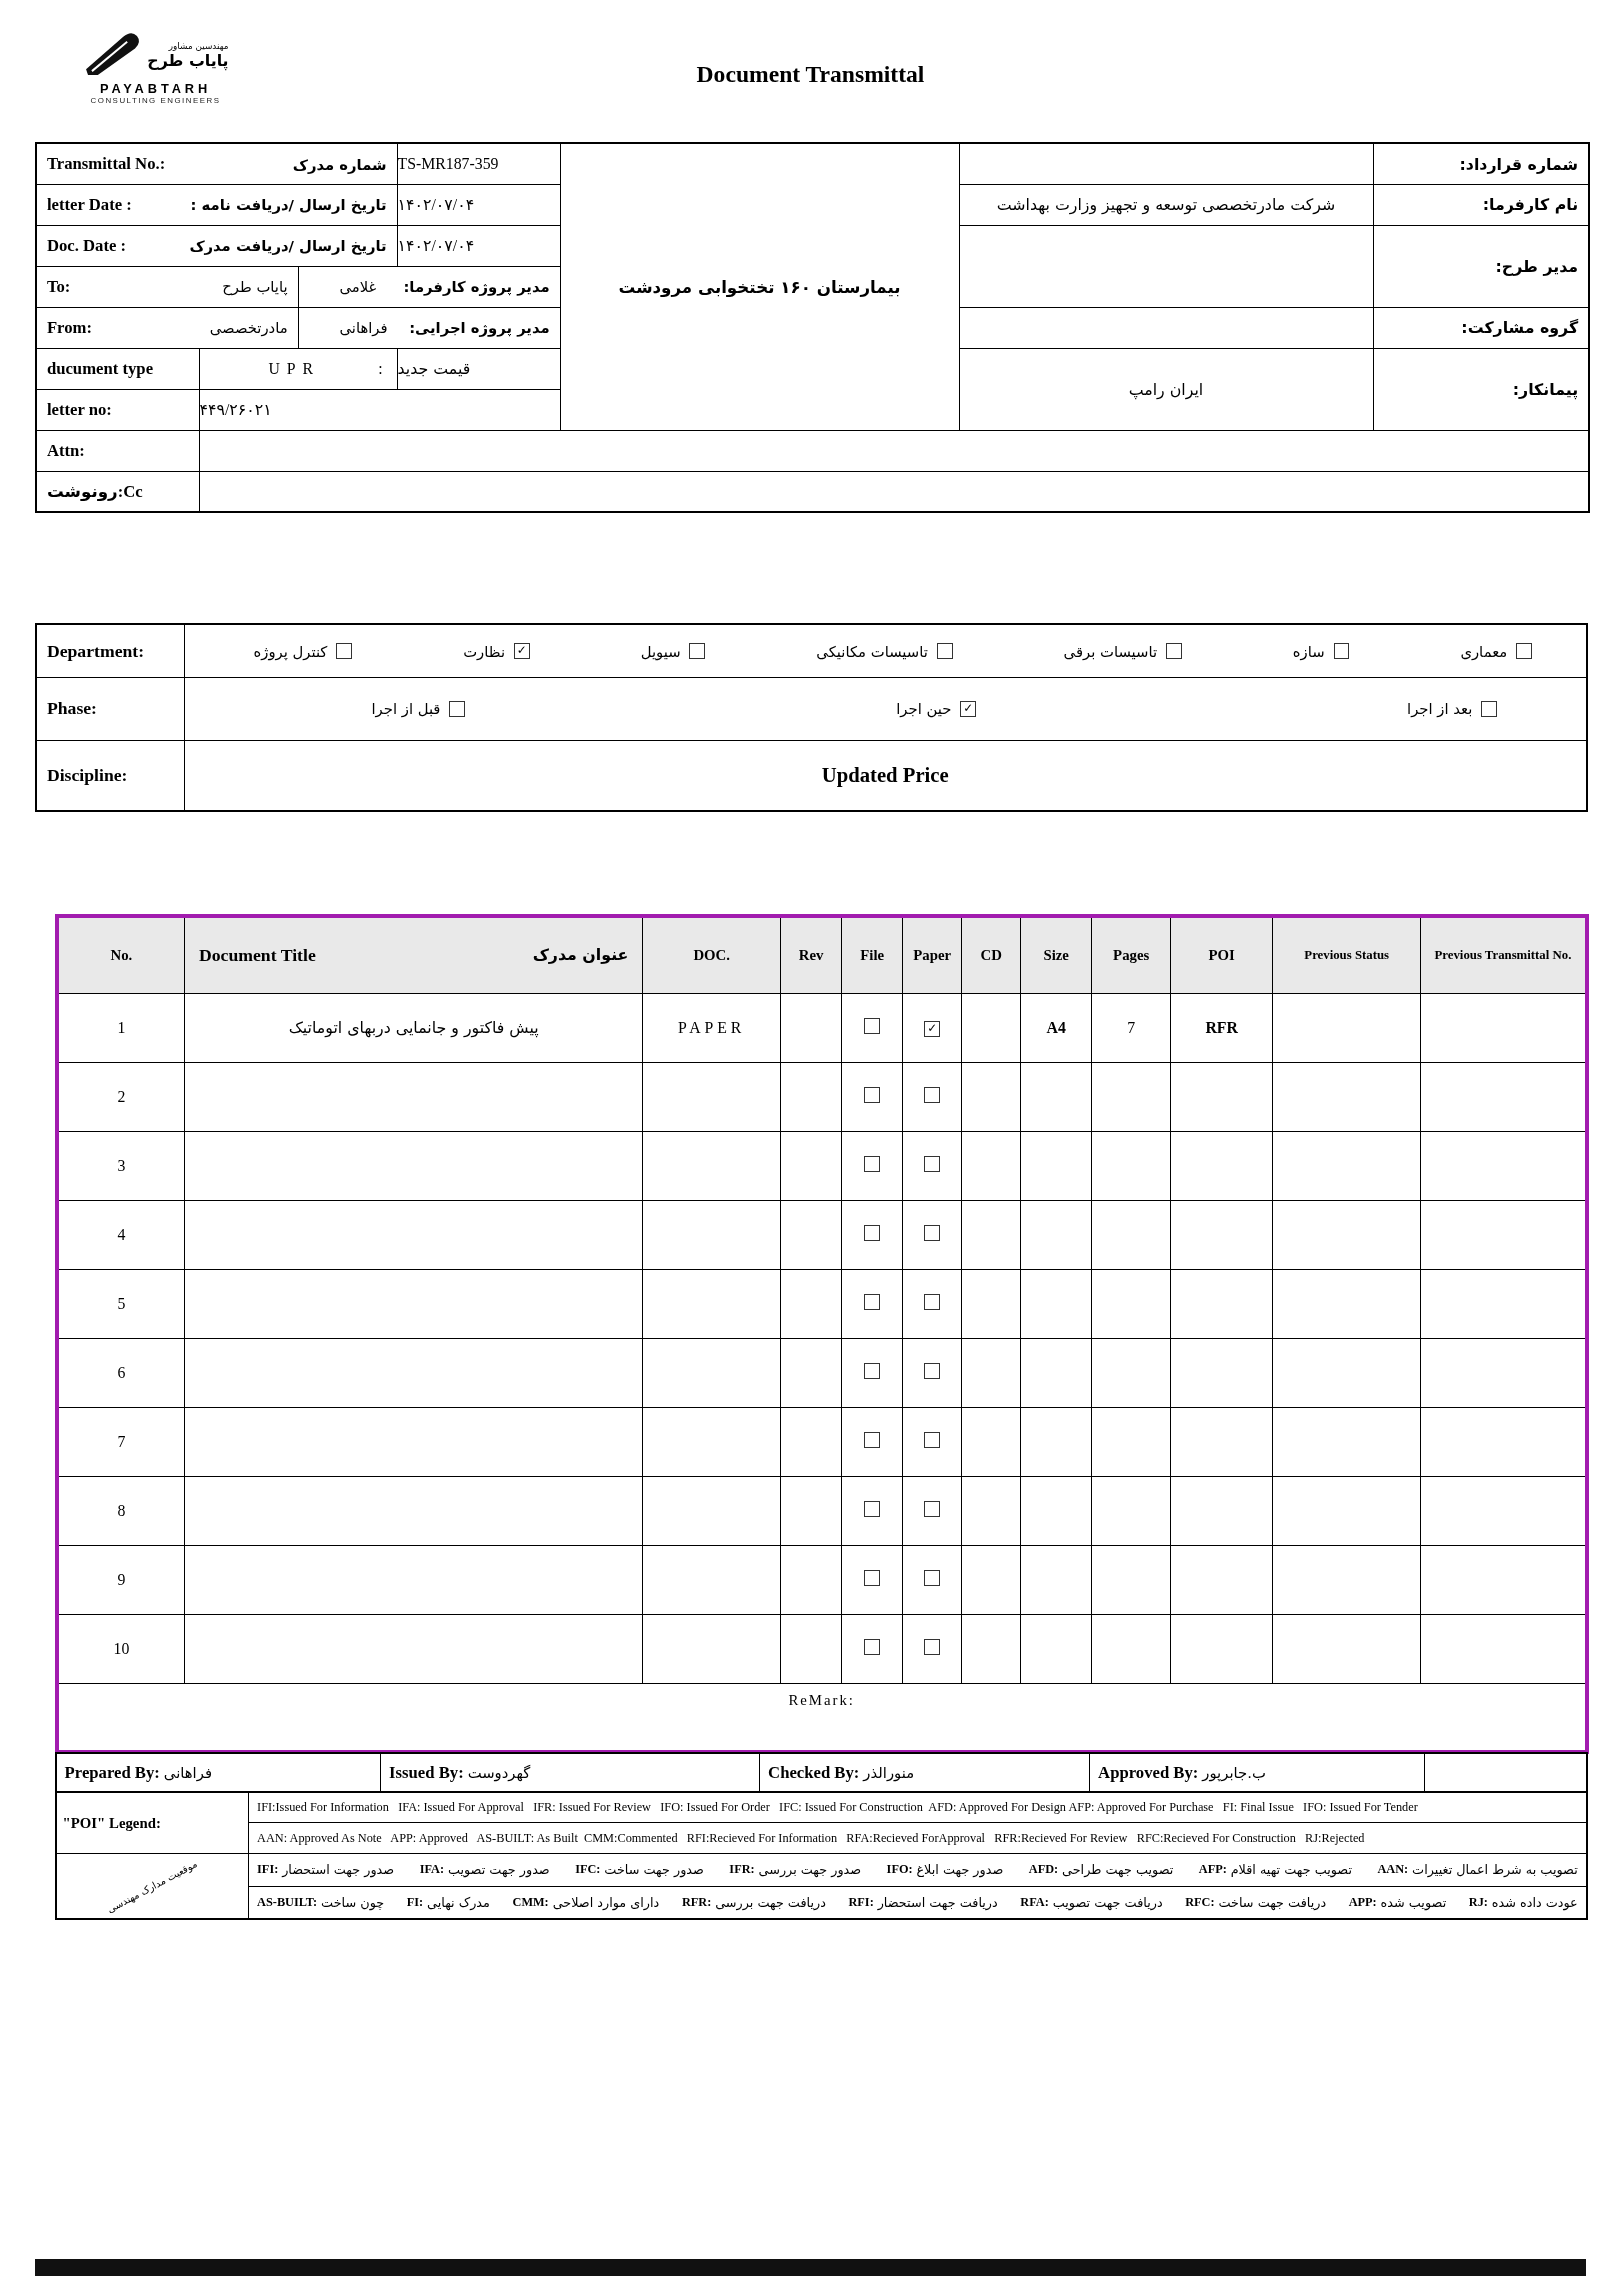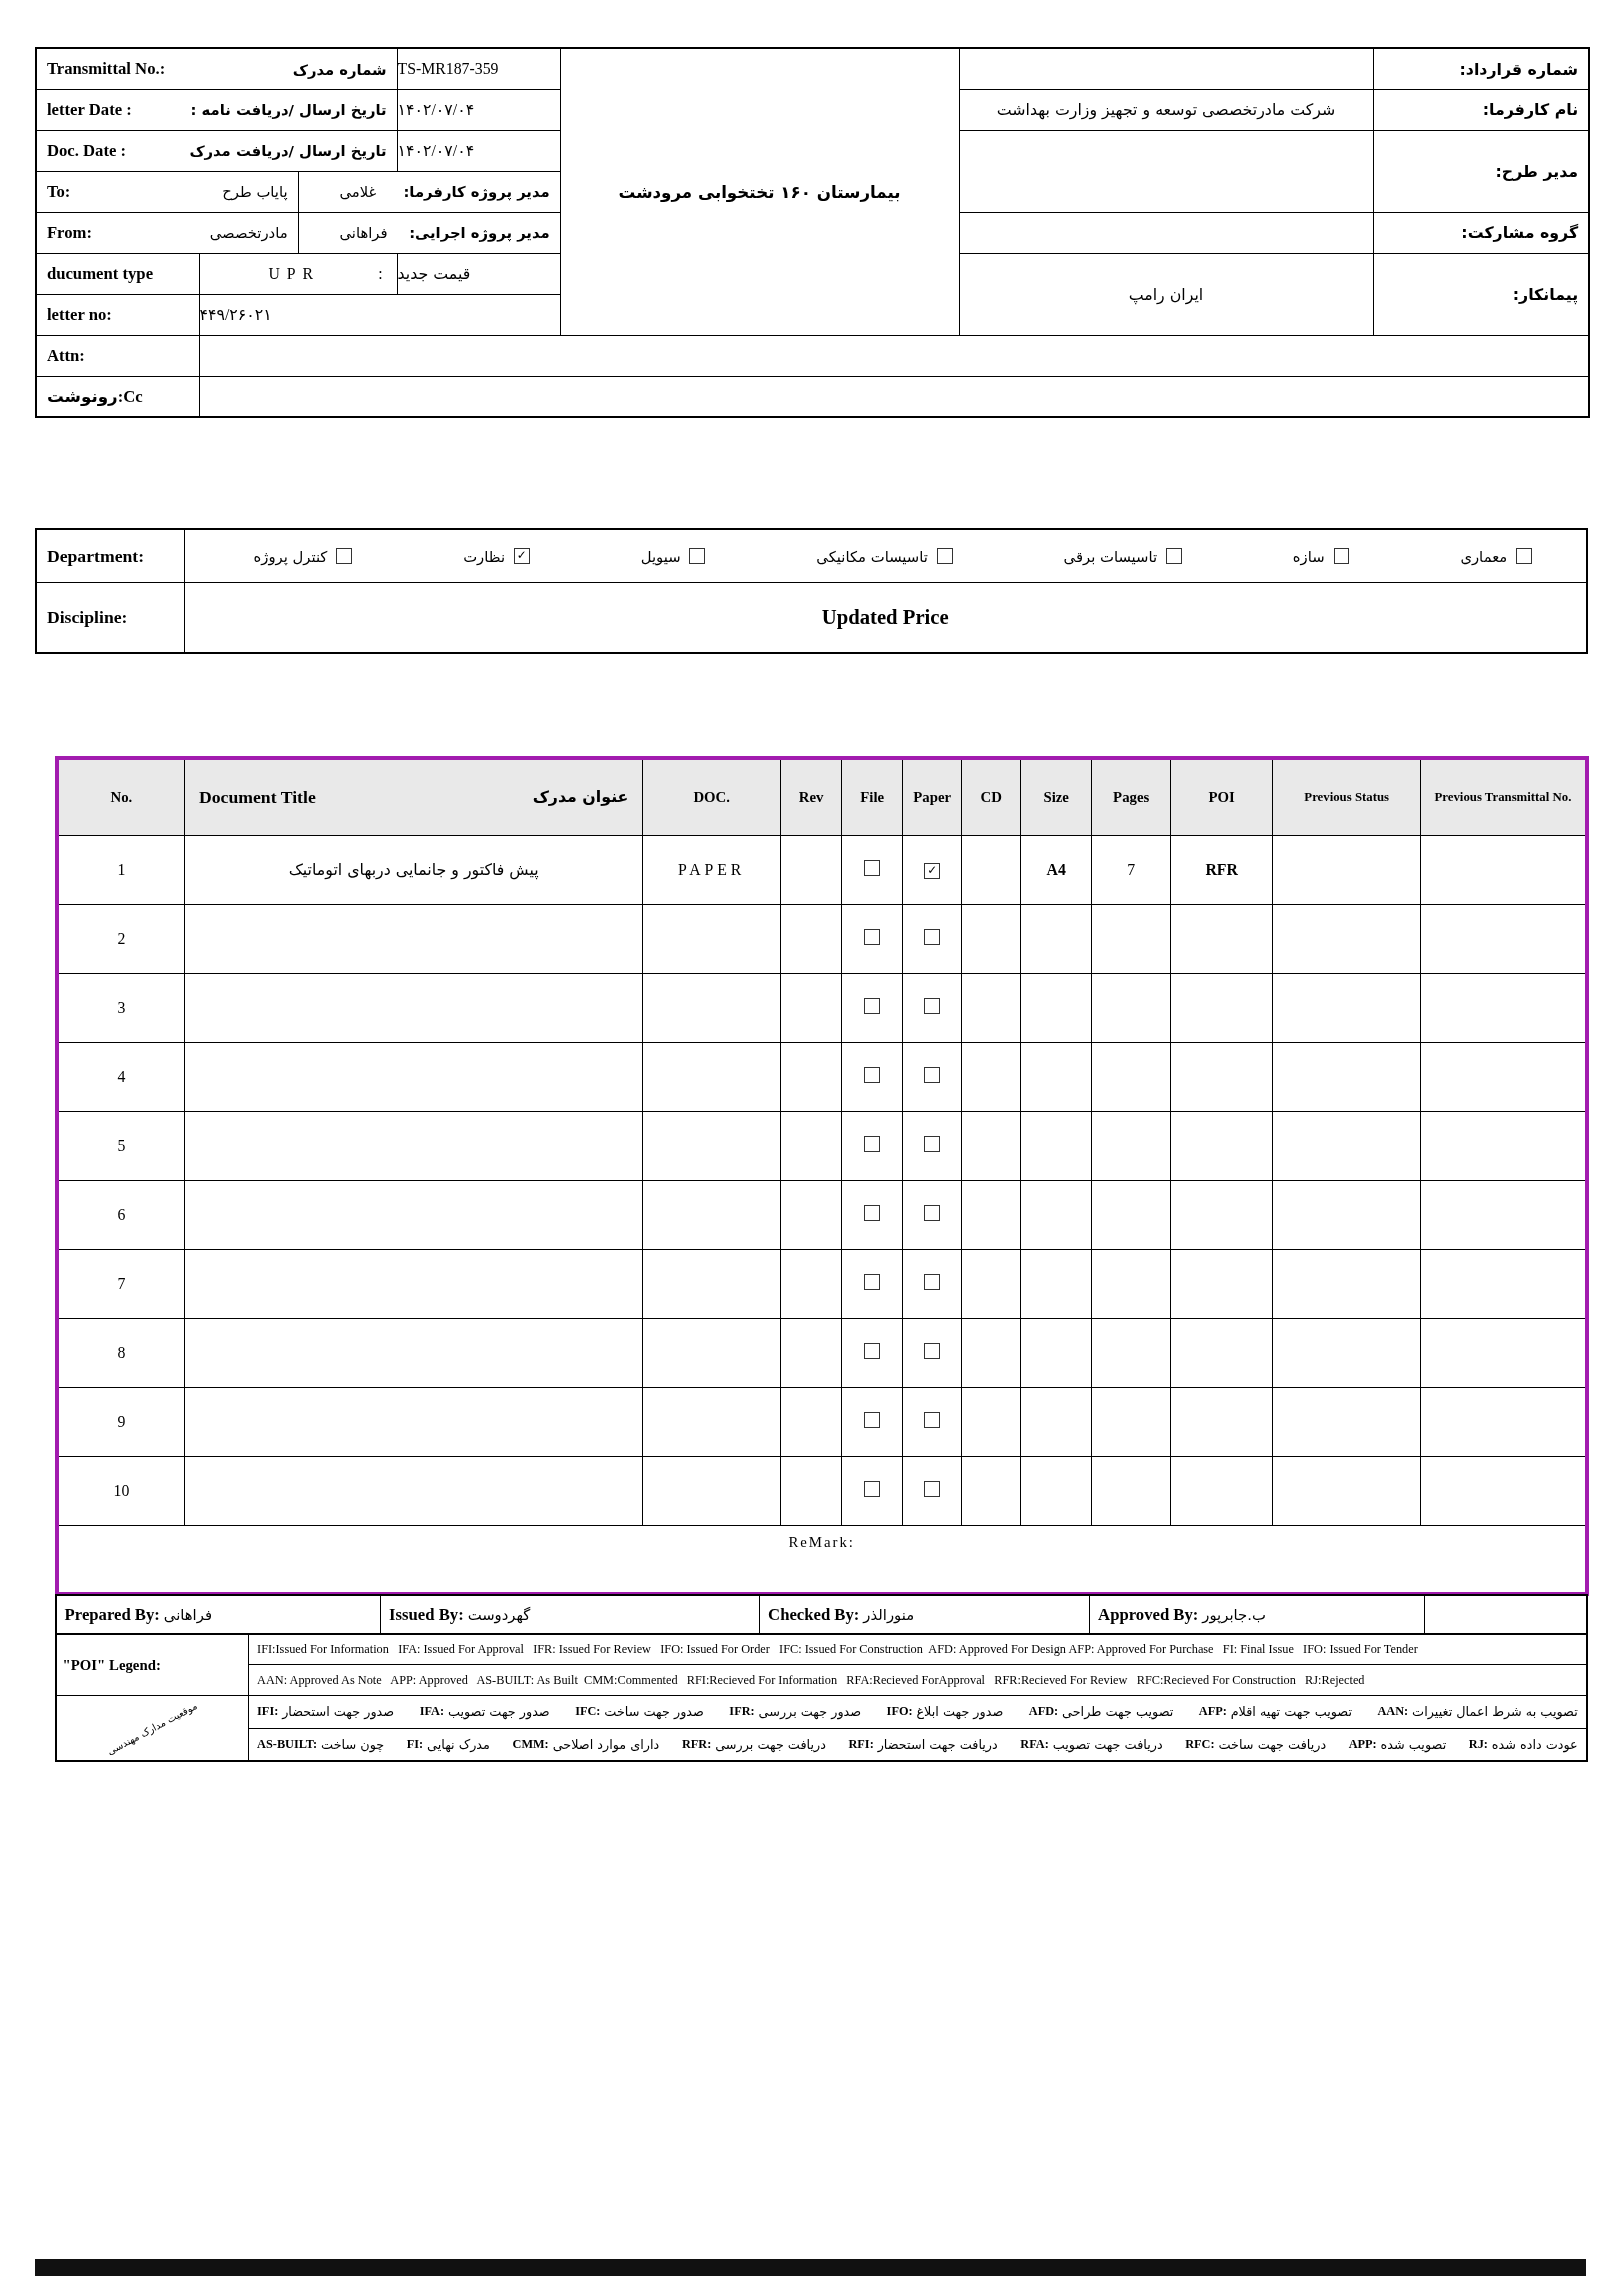--- a/index.html
+++ b/index.html
@@ -93,20 +93,39 @@
   .fa-item b { font-size:12.3px; }
   .fa-item .fa-txt { direction:rtl; font-family:"DejaVu Sans","Liberation Sans",sans-serif; }
 
   .bottom-bar { position:absolute; left:35px; right:35px; bottom:15.8px; height:17.7px; background:#111; }
 </style>
 </head>
 <body>
 
 <div class="page">
 
+  <div class="hdr">
+    <div class="logo">
+      <div class="logo-top">
+        <span>
+          <svg width="61" height="47" viewBox="0 0 62 48">
+            <path d="M4 40 L42 7 Q50 0 56 6 Q61 12 54 19 L16 46 L6 46 Z" fill="#111"></path>
+            <path d="M10 42 L46 12" stroke="#fff" stroke-width="2" fill="none"></path>
+          </svg>
+        </span>
+        <span class="logo-fa">
+          <span class="logo-fa-small" style="display:block">مهندسین مشاور</span>
+          <span class="logo-fa-name" style="display:block">پایاب طرح</span>
+        </span>
+      </div>
+      <div class="logo-en">PAYABTARH</div>
+      <div class="logo-sub">CONSULTING ENGINEERS</div>
+    </div>
+    <div class="doc-title">Document Transmittal</div>
+  </div>
 
   <table class="top-table">
     <colgroup>
       <col style="width:163px">
         <col style="width:99px">
         <col style="width:99px">
         <col style="width:163px">
       <col style="width:399px">
         <col style="width:414px">
         <col style="width:216px">
@@ -232,20 +251,39 @@
               <span class="ck-item">
                 <span class="ck-label">تاسیسات برقی</span>
                 <span class="ck-box"></span>
               </span>
               <span class="ck-item">
                 <span class="ck-label">سازه</span>
                 <span class="ck-box"></span>
               </span>
               <span class="ck-item">
                 <span class="ck-label">معماری</span>
+                <span class="ck-box"></span>
+              </span>
+            </div>
+      </td>
+    </tr>
+    <tr class="row-phase">
+      <td class="cl-label">Phase:</td>
+      <td class="cl-items">
+        <div class="cl-items-inner phase-items" id="phase-items">
+              <span class="ck-item">
+                <span class="ck-label">قبل از اجرا</span>
+                <span class="ck-box"></span>
+              </span>
+              <span class="ck-item">
+                <span class="ck-label">حین اجرا</span>
+                <span class="ck-box checked">✓</span>
+              </span>
+              <span class="ck-item">
+                <span class="ck-label">بعد از اجرا</span>
                 <span class="ck-box"></span>
               </span>
             </div>
       </td>
     </tr>
     <tr class="row-disc">
       <td class="cl-label">Discipline:</td>
       <td class="discipline-val">Updated Price</td>
     </tr>
   </tbody>

